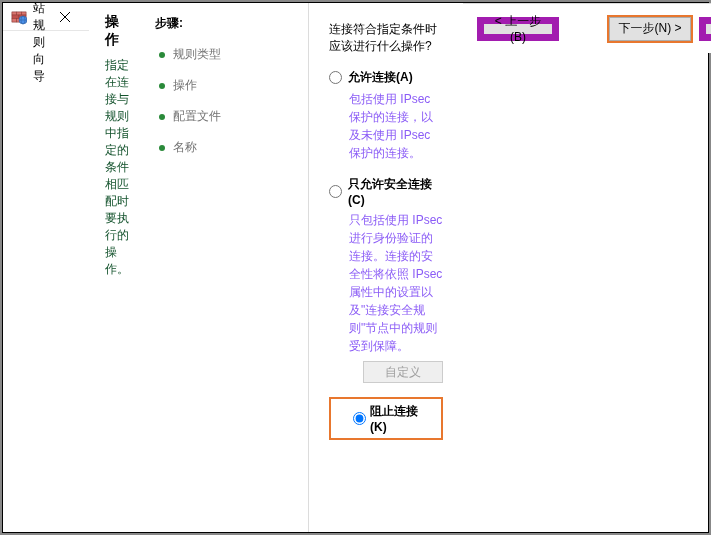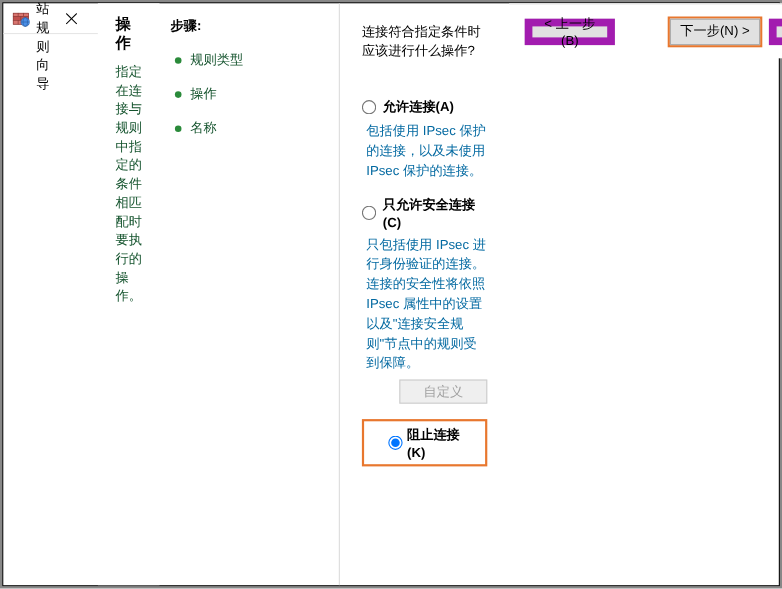--- a/index.html
+++ b/index.html
@@ -55,43 +55,43 @@
     .sidebar {
       width: 164px;
       border-right: 1px solid #dcdcdc;
       padding: 12px 8px 12px 10px;
     }
     .steps-label { font-weight: bold; font-size: 12px; margin-bottom: 10px; }
     .step {
       display: flex; align-items: center;
       padding: 4px 0 4px 4px;
       font-size: 12px;
-      color: #14532d;
+      color: #737373;
       cursor: pointer;
       margin-bottom: 6px;
     }
     .step .bullet {
       width: 6px; height: 6px; border-radius: 50%;
       background: #2a8a3a; margin-right: 8px; flex-shrink: 0;
     }
     .content {
       flex: 1;
       padding: 18px 20px 10px 20px;
       position: relative;
       display: flex;
       flex-direction: column;
     }
-    .prompt { font-size: 12px; margin-bottom: 34px; }
+    .prompt { font-size: 12px; margin-bottom: 14px; }
     .option { margin-bottom: 14px; }
     .opt-head { display: flex; align-items: center; margin-bottom: 4px; }
     .opt-head input[type=radio] { margin-right: 6px; }
     .opt-head label { font-weight: bold; font-size: 12px; }
     .opt-desc {
-      font-size: 12px; color: #0369a1;
-      margin-left: 4px; line-height: 1.5;
+      font-size: 12px; color: #8b5cf6;
+      margin-left: 20px; line-height: 1.5;
       max-width: 440px;
     }
     .custom-btn {
       margin-left: 34px;
       margin-top: 6px;
       width: 80px; height: 22px;
       background: #efefef;
       border: 1px solid #ccc;
       color: #a0a0a0;
       font-size: 12px;
@@ -171,20 +171,24 @@
       <div class="step">
         <span class="bullet"></span>
         <span>规则类型</span>
       </div>
       <div class="step">
         <span class="bullet"></span>
         <span>操作</span>
       </div>
       <div class="step">
         <span class="bullet"></span>
+        <span>配置文件</span>
+      </div>
+      <div class="step">
+        <span class="bullet"></span>
         <span>名称</span>
       </div>
     </div>
 
     <div class="content">
       <div class="prompt">连接符合指定条件时应该进行什么操作?</div>
 
       <div class="option">
         <div class="opt-head">
           <input type="radio" name="action" style="">

